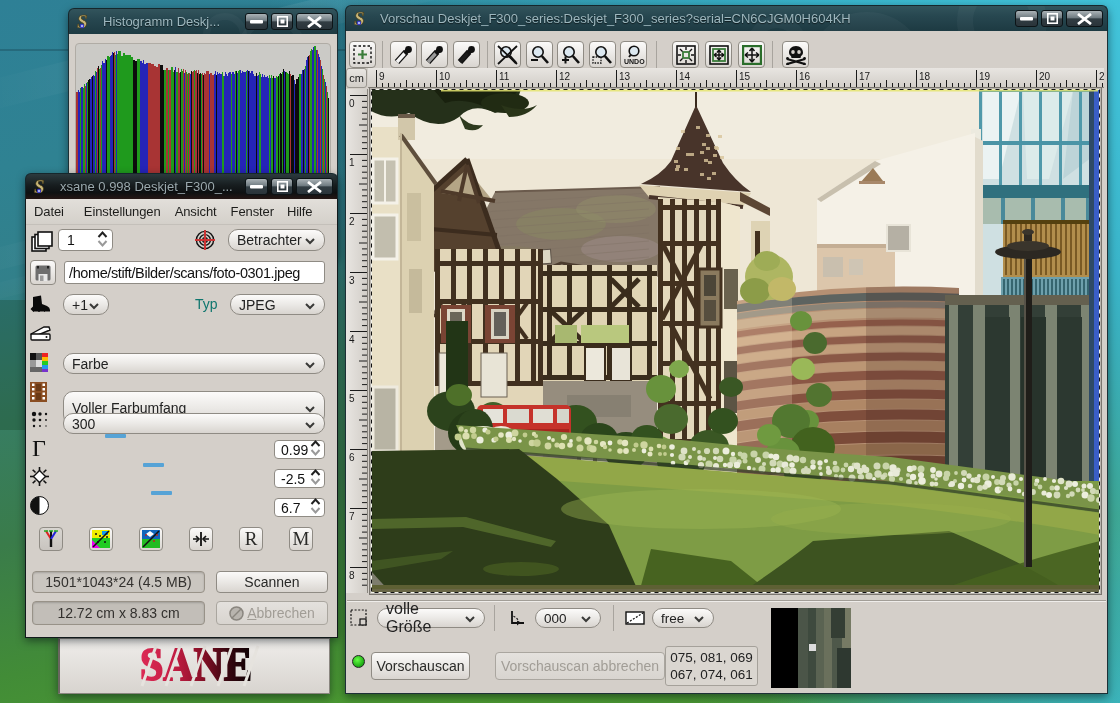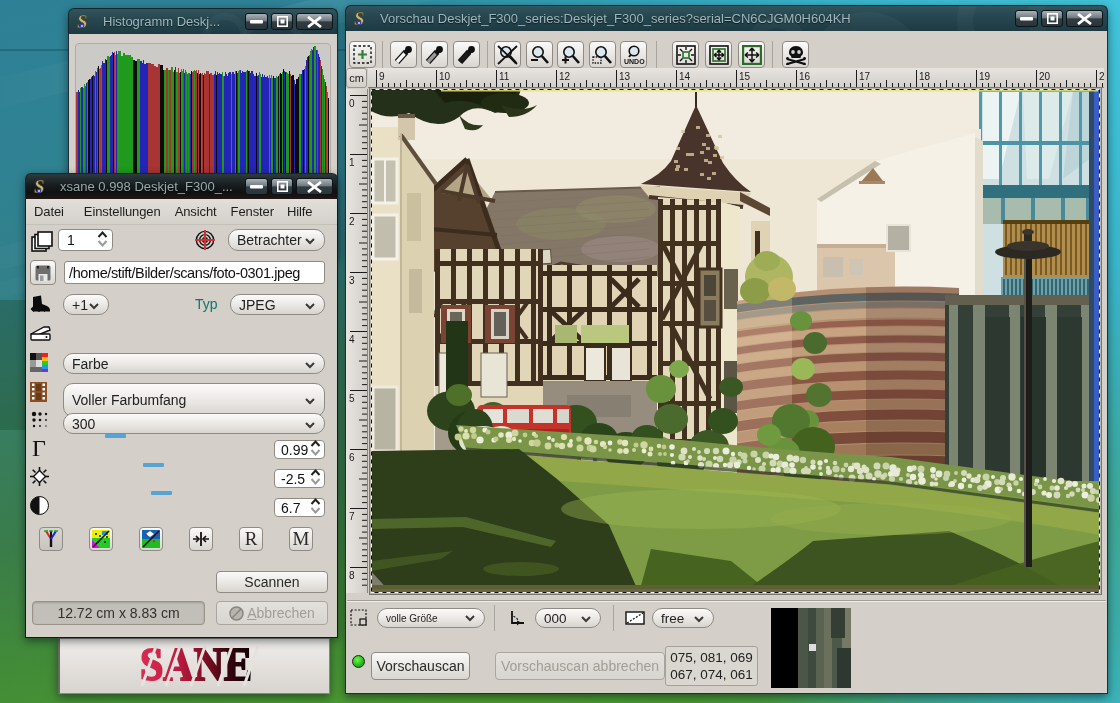--- a/index.html
+++ b/index.html
@@ -432,21 +432,21 @@
           <rect x="2" y="6" width="2.5" height="2.5" fill="#fff"></rect>
           <rect x="2" y="10.5" width="2.5" height="2.5" fill="#fff"></rect>
           <rect x="2" y="15" width="2.5" height="2.5" fill="#fff"></rect>
           <rect x="12.5" y="1.5" width="2.5" height="2.5" fill="#fff"></rect>
           <rect x="12.5" y="6" width="2.5" height="2.5" fill="#fff"></rect>
           <rect x="12.5" y="10.5" width="2.5" height="2.5" fill="#fff"></rect>
           <rect x="12.5" y="15" width="2.5" height="2.5" fill="#fff"></rect>
           <rect x="6" y="2" width="5" height="7" fill="#6a3a16"></rect>
           <rect x="6" y="11" width="5" height="7" fill="#6a3a16"></rect>
         </svg></div>
-<div class="dd" style="left:37px;top:184px;width:262px;height:34px">
+<div class="dd" style="left:37px;top:192px;width:262px;height:34px">
         <span>Voller Farbumfang</span>
         <span class="chev"><svg width="12" height="8" viewBox="0 0 12 8">
             <path d="M2,2 L6,6 L10,2" fill="none" stroke="#3a3a38" stroke-width="2"></path>
           </svg></span>
       </div>
 <div class="icon" style="left:5px;top:212px"><svg width="18" height="18" viewBox="0 0 18 18" style="">
           <g fill="#111">
             <circle cx="3" cy="3" r="2.2"></circle>
             <circle cx="9" cy="3" r="1.7"></circle>
             <circle cx="15" cy="3" r="1.2"></circle>
@@ -548,20 +548,21 @@
       </div>
 <div class="btn" style="left:163px;top:328px;width:24px;height:24px">
         <svg width="18" height="18" viewBox="0 0 18 18" style="">
           <path d="M1,9 h5 M17,9 h-5" stroke="#111" stroke-width="1.6"></path>
           <path d="M4,6 l3,3 l-3,3 M14,6 l-3,3 l3,3" fill="none" stroke="#111" stroke-width="1.6"></path>
           <line x1="9" y1="2" x2="9" y2="16" stroke="#111" stroke-width="1.8"></line>
         </svg>
       </div>
 <div class="btn" style="left:213px;top:328px;width:24px;height:24px;font-family:'Liberation Serif',serif;font-size:19px">R</div>
 <div class="btn" style="left:263px;top:328px;width:24px;height:24px;font-family:'Liberation Serif',serif;font-size:19px">M</div>
+<div class="sunk" style="left:6px;top:372px;width:173px;height:22px;font-size:14px">1501*1043*24 (4.5 MB)</div>
 <div class="btn" style="left:190px;top:372px;width:112px;height:22px">Scannen</div>
 <div class="sunk" style="left:6px;top:402px;width:173px;height:24px;background:#c2beb8">12.72 cm x 8.83 cm</div>
 <div class="btn dis" style="left:190px;top:402px;width:112px;height:24px">
         <svg width="15" height="15" viewBox="0 0 15 15" style="">
           <circle cx="7.5" cy="7.5" r="6.5" fill="#b8b4ae" stroke="#8a867f" stroke-width="1.5"></circle>
           <line x1="3" y1="12" x2="12" y2="3" stroke="#8a867f" stroke-width="1.5"></line>
         </svg>
         <span style="margin-left:3px;text-decoration:underline;text-decoration-color:#a19d96">A</span>
         <span style="margin-left:0">bbrechen</span>
       </div>
@@ -1493,21 +1494,21 @@
           <ellipse cx="657" cy="143" rx="6" ry="3" fill="#3a352c"></ellipse>
           <rect x="0.5" y="0.5" width="728" height="503" fill="none" stroke="#f2f2ea" stroke-width="1"></rect>
           <line x1="70" y1="1.5" x2="727" y2="1.5" stroke="#e6e670" stroke-width="2" opacity="0.85"></line>
           <rect x="0.5" y="0.5" width="728" height="503" fill="none" stroke="#111" stroke-width="1" stroke-dasharray="4 4"></rect>
         </svg></div>
 <div style="position:absolute;left:1px;top:569px;width:759px;height:2px;background:#a29e97;border-bottom:1px solid #efedea"></div>
 <div class="icon" style="left:4px;top:578px"><svg width="17" height="17" viewBox="0 0 17 17" style="">
           <rect x="1" y="1" width="15" height="15" fill="none" stroke="#111" stroke-width="1.2" stroke-dasharray="2 1.6"></rect>
           <rect x="10" y="10" width="6" height="6" fill="#d6d2cc" stroke="#111" stroke-width="1.2"></rect>
         </svg></div>
-<div class="dd" style="left:31px;top:577px;width:108px;height:20px;font-size:10px">
+<div class="dd" style="left:31px;top:577px;width:108px;height:20px;font-size:16px">
         <span>volle Größe</span>
         <span class="chev"><svg width="12" height="8" viewBox="0 0 12 8">
             <path d="M2,2 L6,6 L10,2" fill="none" stroke="#3a3a38" stroke-width="2"></path>
           </svg></span>
       </div>
 <div style="position:absolute;left:148px;top:574px;width:1px;height:26px;background:#a8a49e"></div>
 <div class="icon" style="left:163px;top:579px"><svg width="18" height="16" viewBox="0 0 18 16" style="">
           <path d="M3,1 V13 H15" fill="none" stroke="#111" stroke-width="1.8"></path>
           <path d="M10,13 A8,8 0 0 0 3,6" fill="none" stroke="#111" stroke-width="1.2" stroke-dasharray="2 1.5"></path>
           <path d="M8,10.5 l3,2.5 l-3,2.5" fill="#111"></path>

